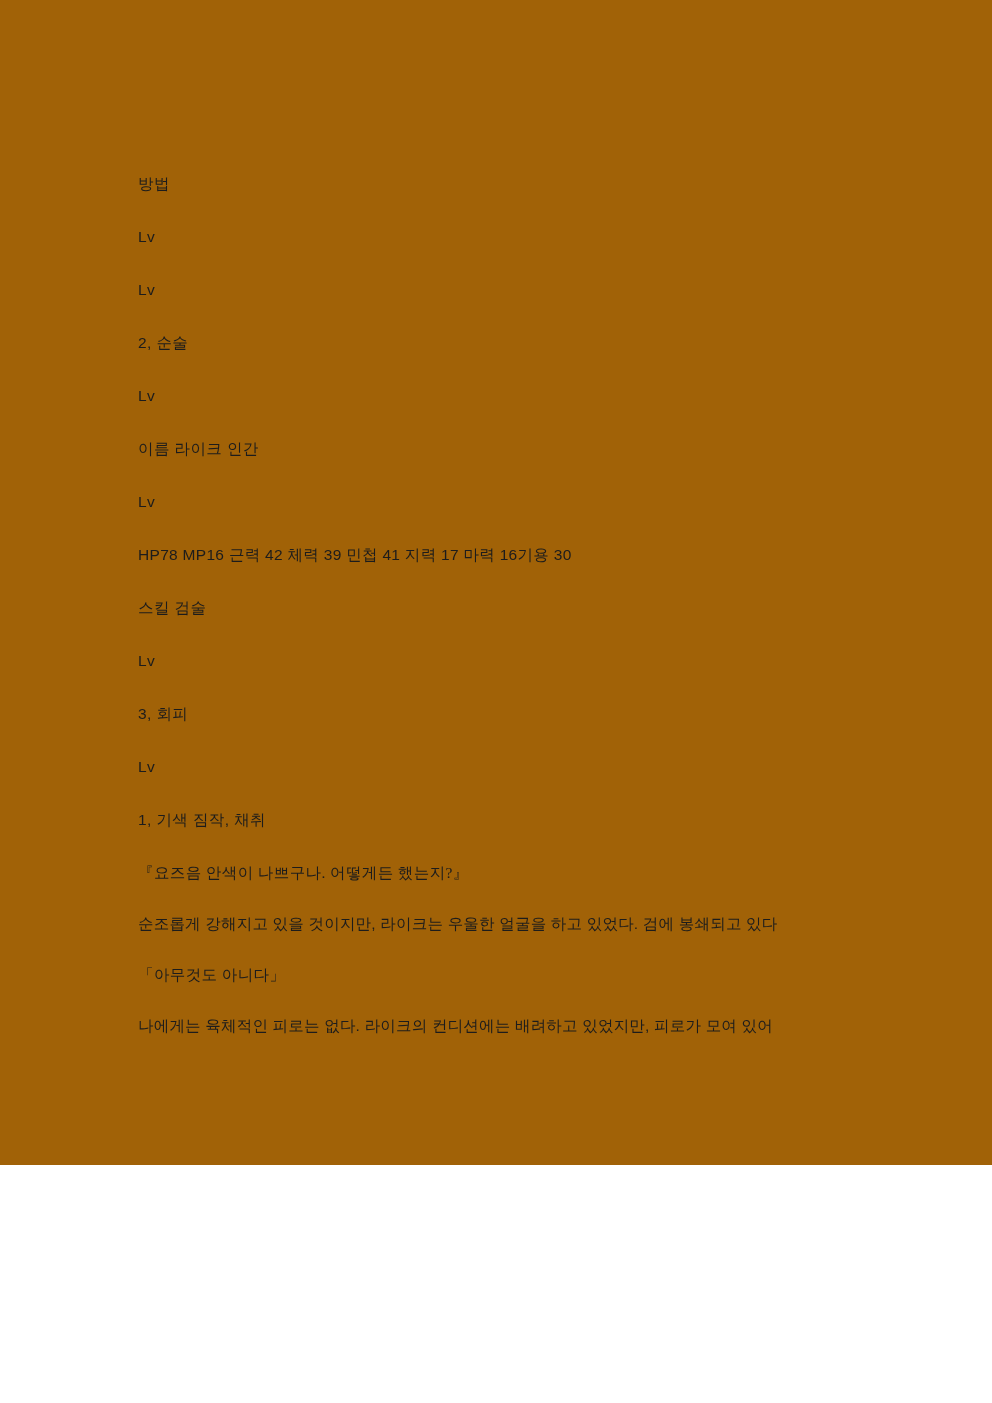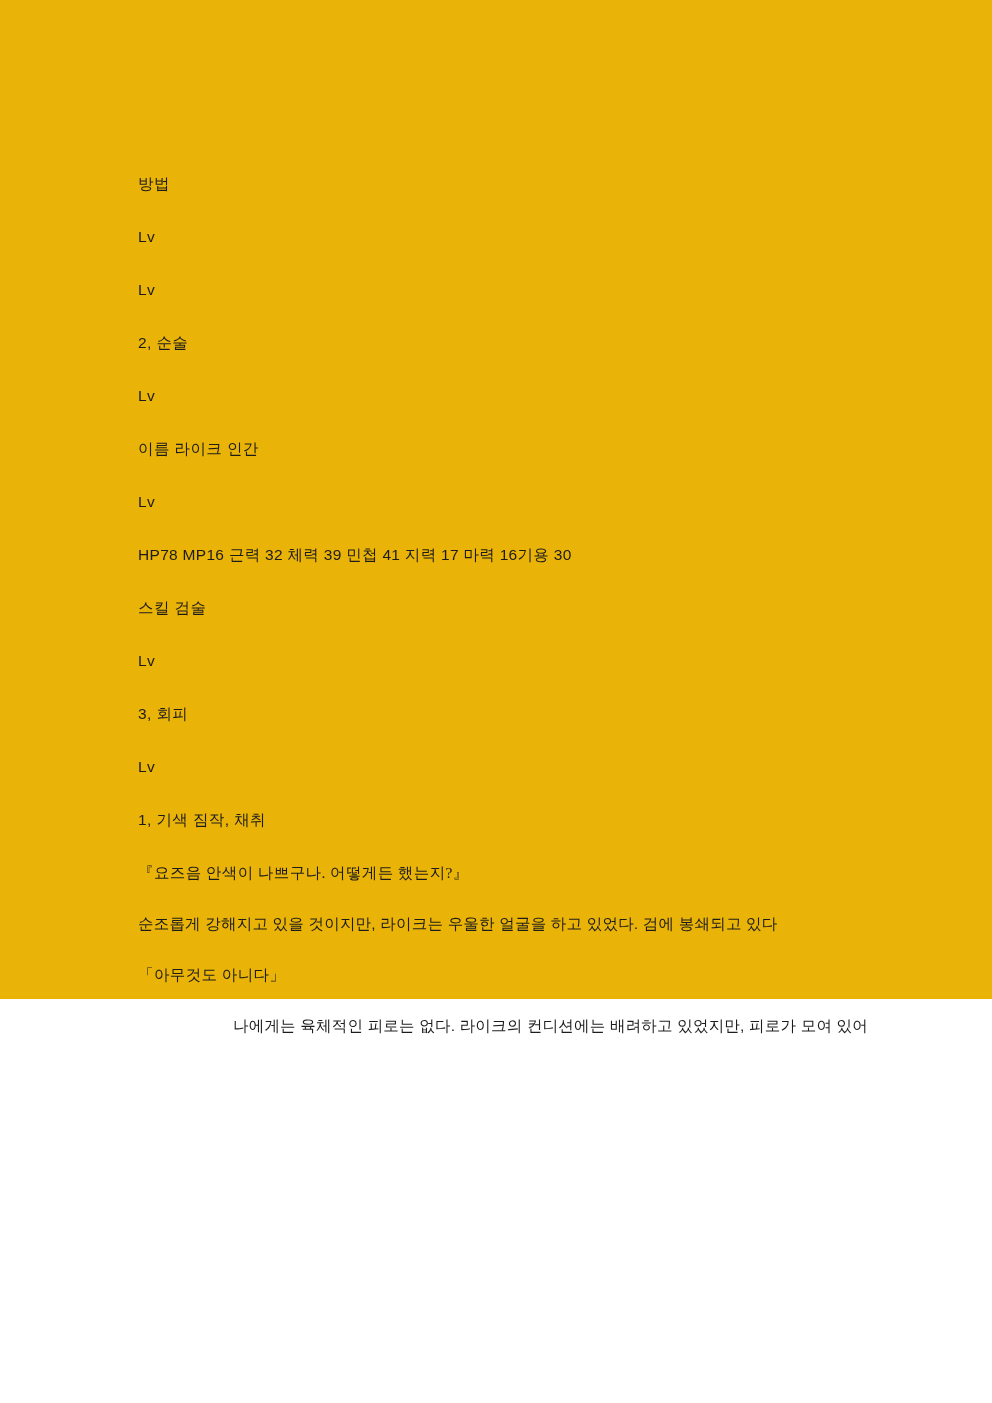--- a/index.html
+++ b/index.html
@@ -10,22 +10,22 @@
   body {
     width: 992px;
     height: 1403px;
     font-family: "Liberation Sans", sans-serif;
     color: #1a1a1a;
     overflow: hidden;
   }
   .page {
     position: relative;
     width: 992px;
-    height: 999px;
-    background: #eab308;
+    height: 1165px;
+    background: #a16207;
     box-sizing: border-box;
   }
   .content {
     position: absolute;
     left: 138px;
     top: 176px;
     width: 730px;
   }
   .line {
     font-size: 15.5px;
@@ -41,37 +41,36 @@
   .line.para {
     margin-bottom: 36px;
     letter-spacing: 0.2px;
   }
   .line.quote {
     margin-bottom: 35px;
     font-family: Liberation Serif, serif;
   }
   .line:last-child {
     margin-bottom: 8px;
-    text-align: right;
   }
 </style>
 </head>
 <body>
 
 <div class="page">
   <div class="content">
 
     <p class="line">방법</p>
     <p class="line">Lv</p>
     <p class="line">Lv</p>
     <p class="line">2, 순술</p>
     <p class="line">Lv</p>
     <p class="line">이름 라이크 인간</p>
     <p class="line">Lv</p>
-    <p class="line stats">HP78 MP16 근력 32 체력 39 민첩 41 지력 17 마력 16기용 30</p>
+    <p class="line stats">HP78 MP16 근력 42 체력 39 민첩 41 지력 17 마력 16기용 30</p>
     <p class="line">스킬 검술</p>
     <p class="line">Lv</p>
     <p class="line">3, 회피</p>
     <p class="line">Lv</p>
     <p class="line">1, 기색 짐작, 채취</p>
     <p class="line quote">『요즈음 안색이 나쁘구나. 어떻게든 했는지?』</p>
     <p class="line para">순조롭게 강해지고 있을 것이지만, 라이크는 우울한 얼굴을 하고 있었다. 검에 봉쇄되고 있다</p>
     <p class="line quote">「아무것도 아니다」</p>
     <p class="line para">나에게는 육체적인 피로는 없다. 라이크의 컨디션에는 배려하고 있었지만, 피로가 모여 있어</p>
 

